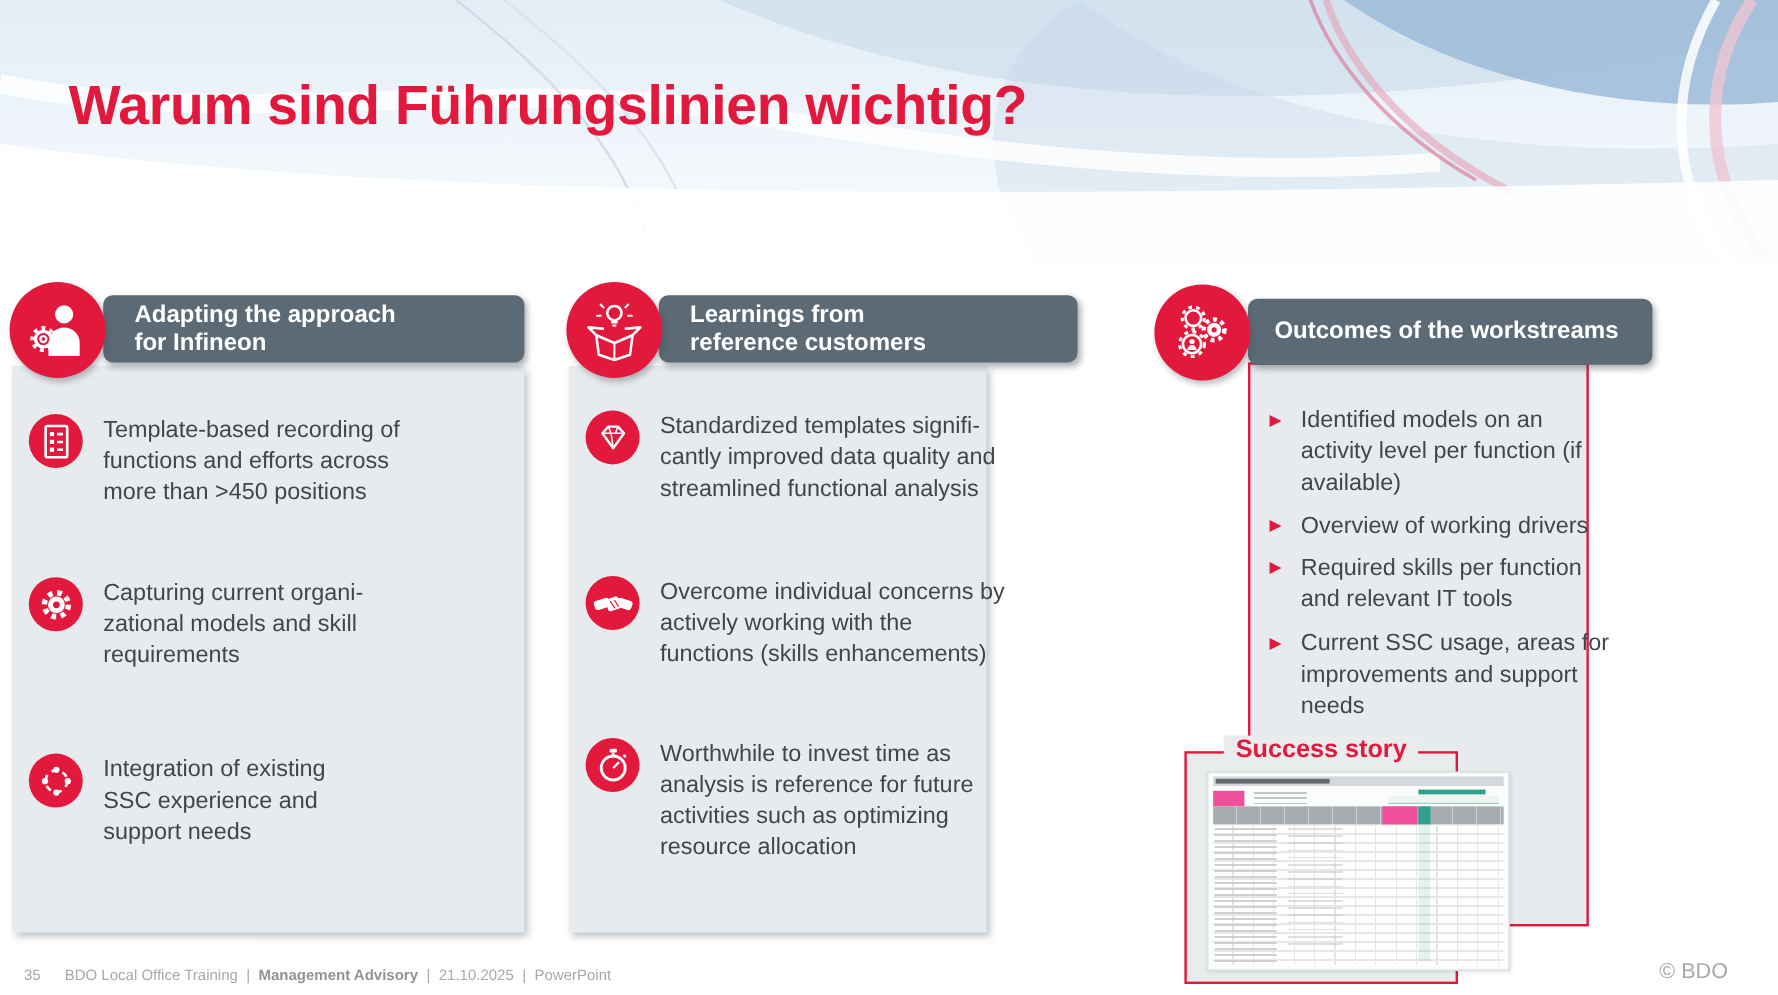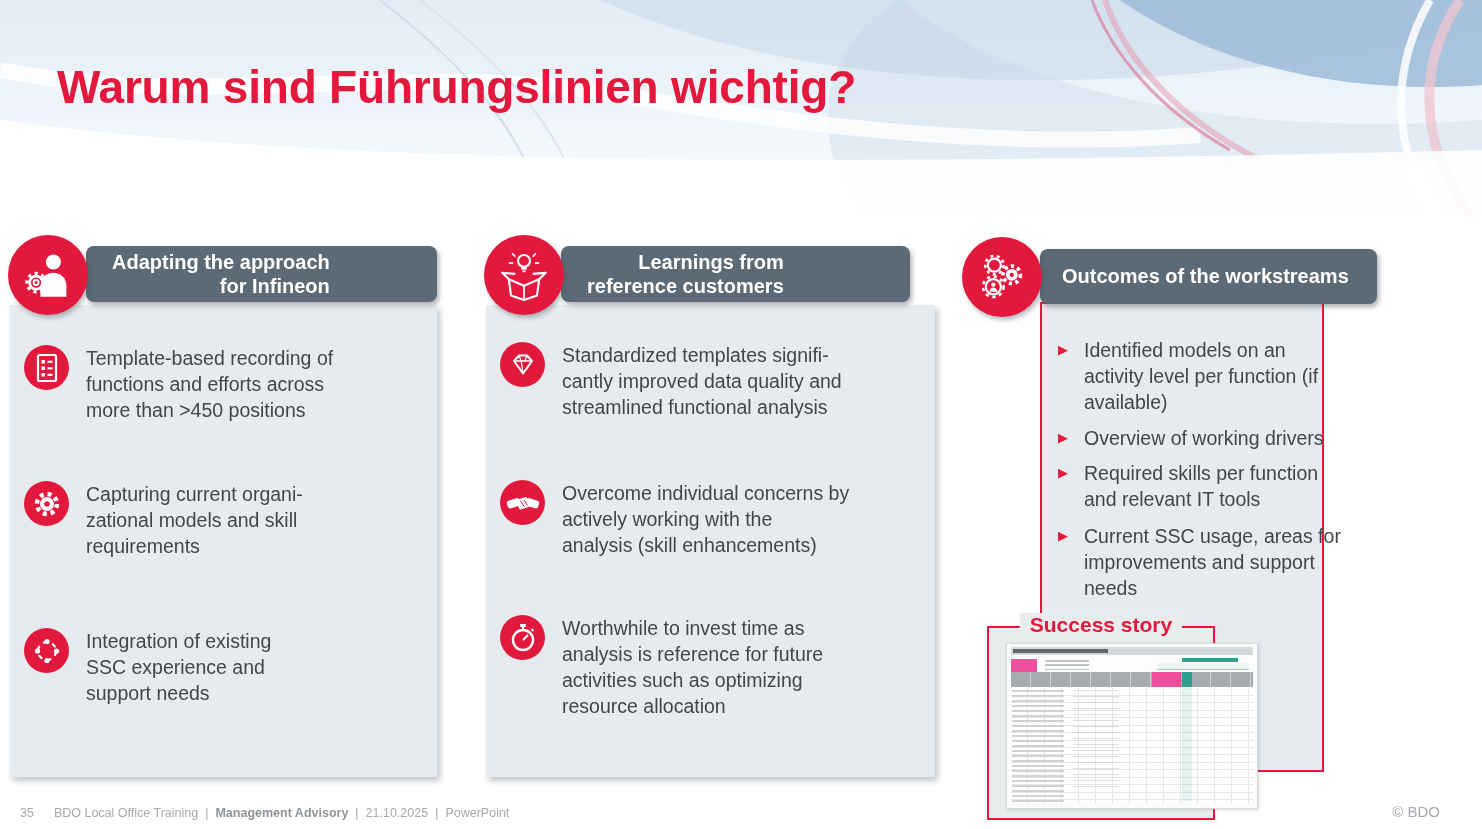--- a/index.html
+++ b/index.html
@@ -17,26 +17,26 @@
 
   .bg-top{position:absolute;left:0;top:0;width:1482px;height:220px;pointer-events:none;}
 
   .title{position:absolute;left:57px;top:60px;margin:0;font-size:46px;font-weight:600;
          color:var(--red);letter-spacing:-0.2px;}
 
   
   .panel{position:absolute;top:305px;width:427px;height:472px;background:var(--panel);
          box-shadow:3px 4px 6px rgba(95,105,115,.38);}
   #col1{left:10px;}
-  #col2{left:486px;width:449px;}
+  #col2{left:474px;width:348px;}
 
   .banner{position:absolute;background:var(--slate);color:#fff;border-radius:8px;
           display:flex;align-items:center;font-weight:700;font-size:20px;line-height:1.22;
           box-shadow:2px 3px 5px rgba(70,80,90,.45);box-sizing:border-box;white-space:pre-line;}
-  .banner.two{top:-59px;height:56px;padding-left:26px;text-align:right;}
+  .banner.two{top:-59px;height:56px;padding-left:26px;}
   #col1 .banner{left:76px;width:351px;}
   #col2 .banner{left:75px;width:349px;}
 
   .hdr-circle{position:absolute;width:80px;height:80px;border-radius:50%;background:var(--red);
               display:flex;align-items:center;justify-content:center;z-index:2;
               box-shadow:2px 3px 5px rgba(70,80,90,.4);}
   .panel .hdr-circle{left:-2px;top:-70px;}
 
   .bullet{position:absolute;left:14px;width:396px;display:flex;align-items:flex-start;gap:17px;}
   .bicon{width:45px;height:45px;border-radius:50%;background:var(--red);flex:0 0 45px;
@@ -80,21 +80,21 @@
   .sh-ink2{left:62px;top:2px;width:46px;height:100px;opacity:.6;
            background:repeating-linear-gradient(to bottom,#c7c9cb 0 1.4px,transparent 1.4px 6px);}
   .sh-tealcol{left:171px;top:0;width:10px;height:113px;background:rgba(47,160,142,.14);}
 
   
   .footer{position:absolute;left:20px;bottom:9px;font-size:12.5px;color:var(--footer);
           display:flex;align-items:flex-start;}
   .footer .pgnum{margin-right:20px;}
   .footer .sep{margin:0 7px;}
   .footer .bold{font-weight:700;color:#8f9498;}
-  .copyright{position:absolute;right:42px;bottom:9px;font-size:15px;color:var(--footer);}
+  .copyright{position:absolute;right:42px;bottom:9px;font-size:18px;color:var(--footer);}
 </style>
 </head>
 <body>
 
 <div class="slide">
 
   <div class="bg-top">
     <svg width="1482" height="220" viewBox="0 0 1482 220" preserveAspectRatio="none">
       <defs>
         <linearGradient id="g1" x1="0" y1="0" x2="0" y2="1">
@@ -215,21 +215,21 @@
         <svg width="44" height="44" viewBox="0 0 44 44">
           <rect x="6" y="18.5" width="13" height="8" rx="2.5" fill="#fff" transform="rotate(-18 12 22)"></rect>
           <rect x="25" y="18.5" width="13" height="8" rx="2.5" fill="#fff" transform="rotate(18 32 22)"></rect>
           <rect x="16.5" y="17" width="11" height="10.5" rx="2" fill="#fff" transform="rotate(-18 22 22)"></rect>
           <line x1="19.5" y1="20" x2="23.5" y2="26" stroke="#e2183c" stroke-width="1"></line>
           <line x1="23" y1="19" x2="26.5" y2="24.5" stroke="#e2183c" stroke-width="1"></line>
         </svg>
       </span>
       <span class="btext">Overcome individual concerns by
 actively working with the
-analysis (skill enhancements)</span>
+functions (skills enhancements)</span>
     </div>
 
     <div class="bullet" style="top:310px">
       <span class="bicon">
         <svg width="44" height="44" viewBox="0 0 44 44">
           <circle cx="22" cy="24" r="10" stroke="#fff" stroke-width="2.4" fill="none"></circle>
           <rect x="19" y="8" width="6" height="3" rx="1" fill="#fff"></rect>
           <rect x="21" y="11" width="2" height="3.5" fill="#fff"></rect>
           <line x1="22" y1="24" x2="27" y2="19" stroke="#fff" stroke-width="2"></line>
           <line x1="30.5" y1="13" x2="32.5" y2="15" stroke="#fff" stroke-width="2"></line>

